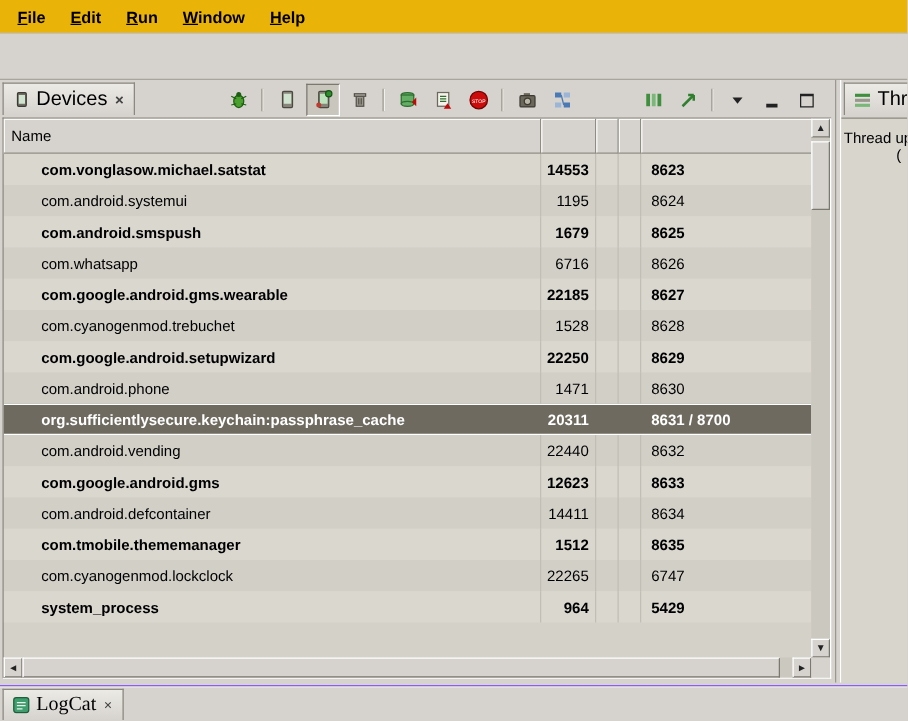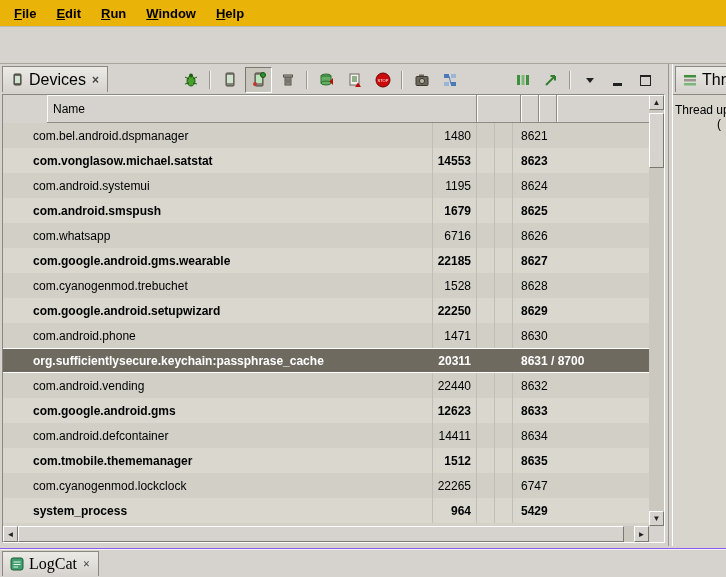--- a/index.html
+++ b/index.html
@@ -34,21 +34,21 @@
   .tri-down{width:0;height:0;border-left:4px solid transparent;border-right:4px solid transparent;border-top:5px solid #222;}
   .min-glyph{width:9px;height:3px;background:#222;margin-top:9px;}
   .max-glyph{width:9px;height:8px;border:1px solid #222;border-top:2px solid #222;}
   
   .table{position:absolute;top:30px;left:2px;right:3px;bottom:3px;background:#d4d1c9;
     border:1px solid;border-color:#8a8880 #ffffff #ffffff #8a8880;}
   .thead{position:absolute;top:0;left:0;right:15px;height:28px;display:flex;background:#d6d3ce;}
   .th{box-sizing:border-box;display:flex;align-items:center;padding-left:6px;
     border-right:1px solid #8f8c84;border-bottom:1px solid #8f8c84;
     box-shadow:inset 1px 1px 0 #fafaf7;background:#d6d3ce;font-size:12px;}
-  .th-name{width:430px;margin-left:44px;}
+  .th-name{width:430px;}
   .th-pid{width:44px;}
   .th-c3,.th-c4{width:18px;}
   .th-port{flex:1;border-right:none;}
   .tbody{position:absolute;top:28px;left:0;right:15px;bottom:16px;overflow:hidden;}
   .row{height:25px;display:flex;align-items:stretch;background:#d2cfc7;}
   .row.alt{background:#dad7cf;font-weight:bold;}
   .cell{box-sizing:border-box;display:flex;align-items:center;overflow:hidden;white-space:nowrap;
     border-right:1px solid #c1beb6;}
   .cell.name{width:430px;padding-left:30px;}
   .cell.pid{width:44px;justify-content:flex-end;padding-right:5px;}
@@ -217,27 +217,20 @@
   <div class="table">
     <div class="thead">
       <div class="th th-name">Name</div>
       <div class="th th-pid"></div>
       <div class="th th-c3"></div>
       <div class="th th-c4"></div>
       <div class="th th-port"></div>
     </div>
 
     <div class="tbody">
-        <div class="row">
-          <div class="cell name">com.bel.android.dspmanager</div>
-          <div class="cell pid">1480</div>
-          <div class="cell c3"></div>
-          <div class="cell c4"></div>
-          <div class="cell port">8621</div>
-        </div>
         <div class="row alt">
           <div class="cell name">com.vonglasow.michael.satstat</div>
           <div class="cell pid">14553</div>
           <div class="cell c3"></div>
           <div class="cell c4"></div>
           <div class="cell port">8623</div>
         </div>
         <div class="row">
           <div class="cell name">com.android.systemui</div>
           <div class="cell pid">1195</div>

